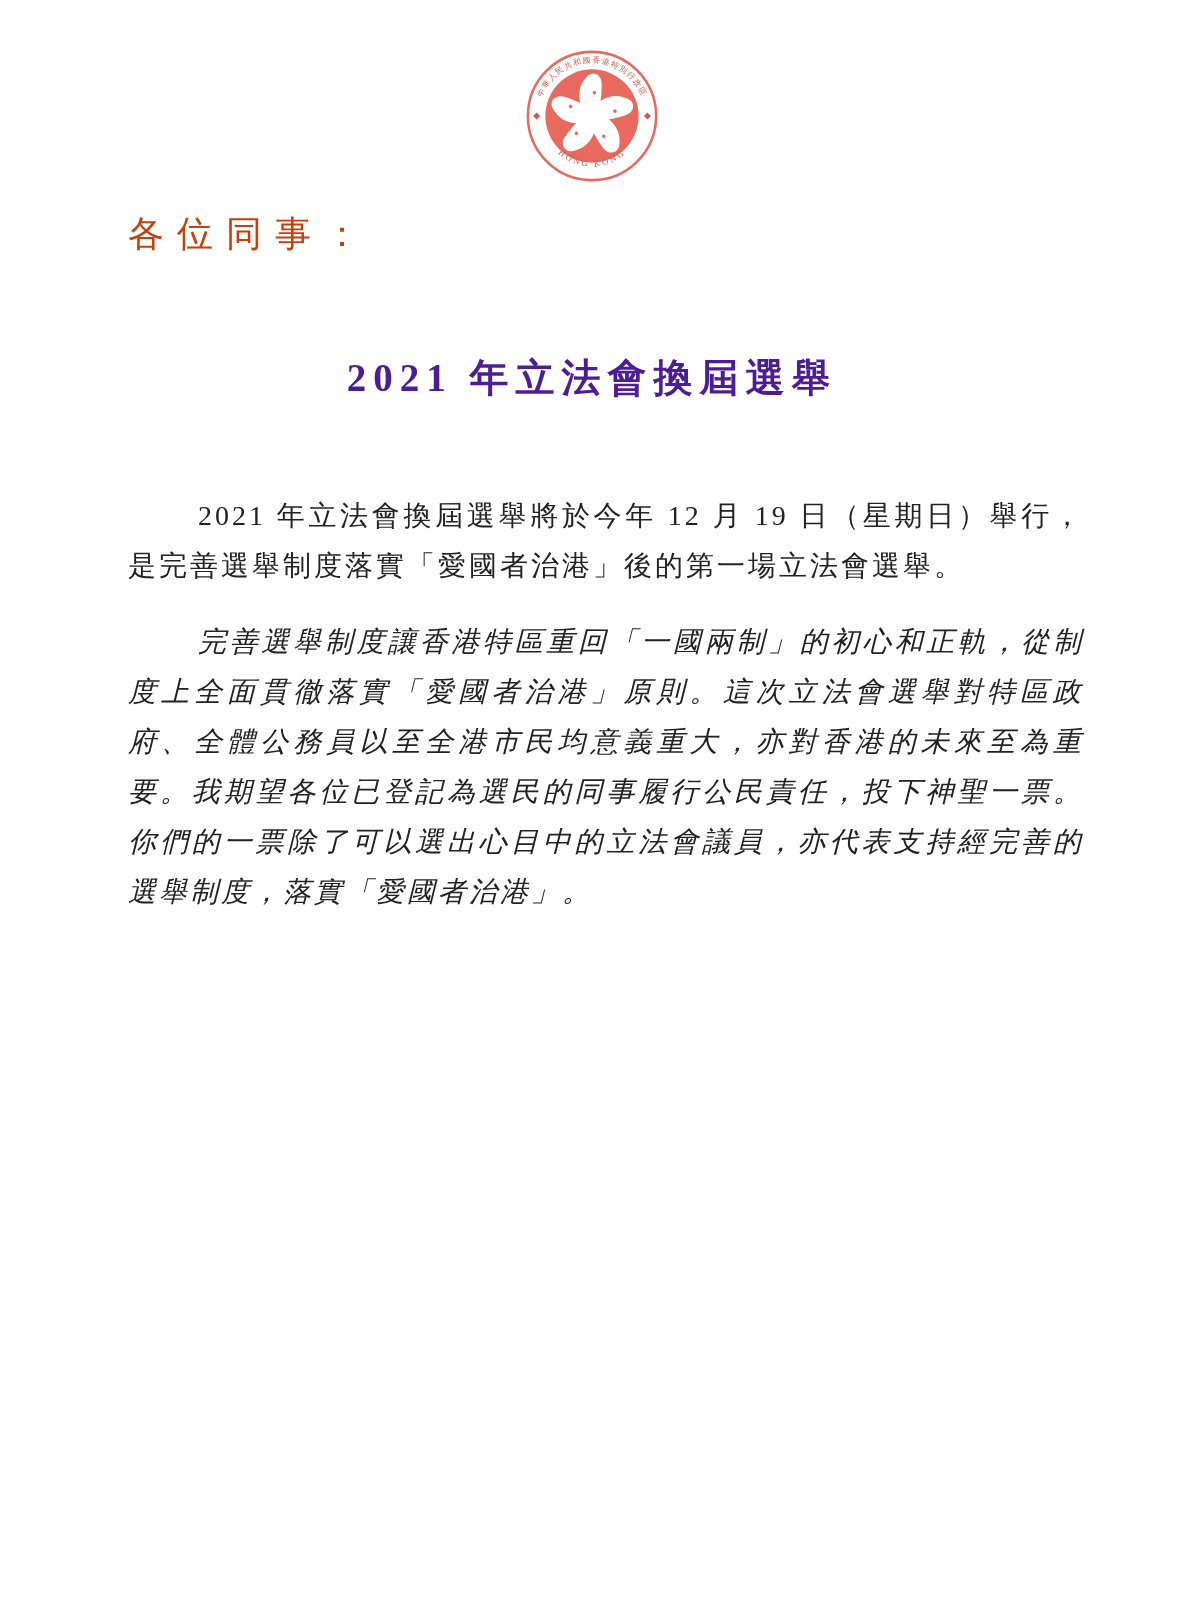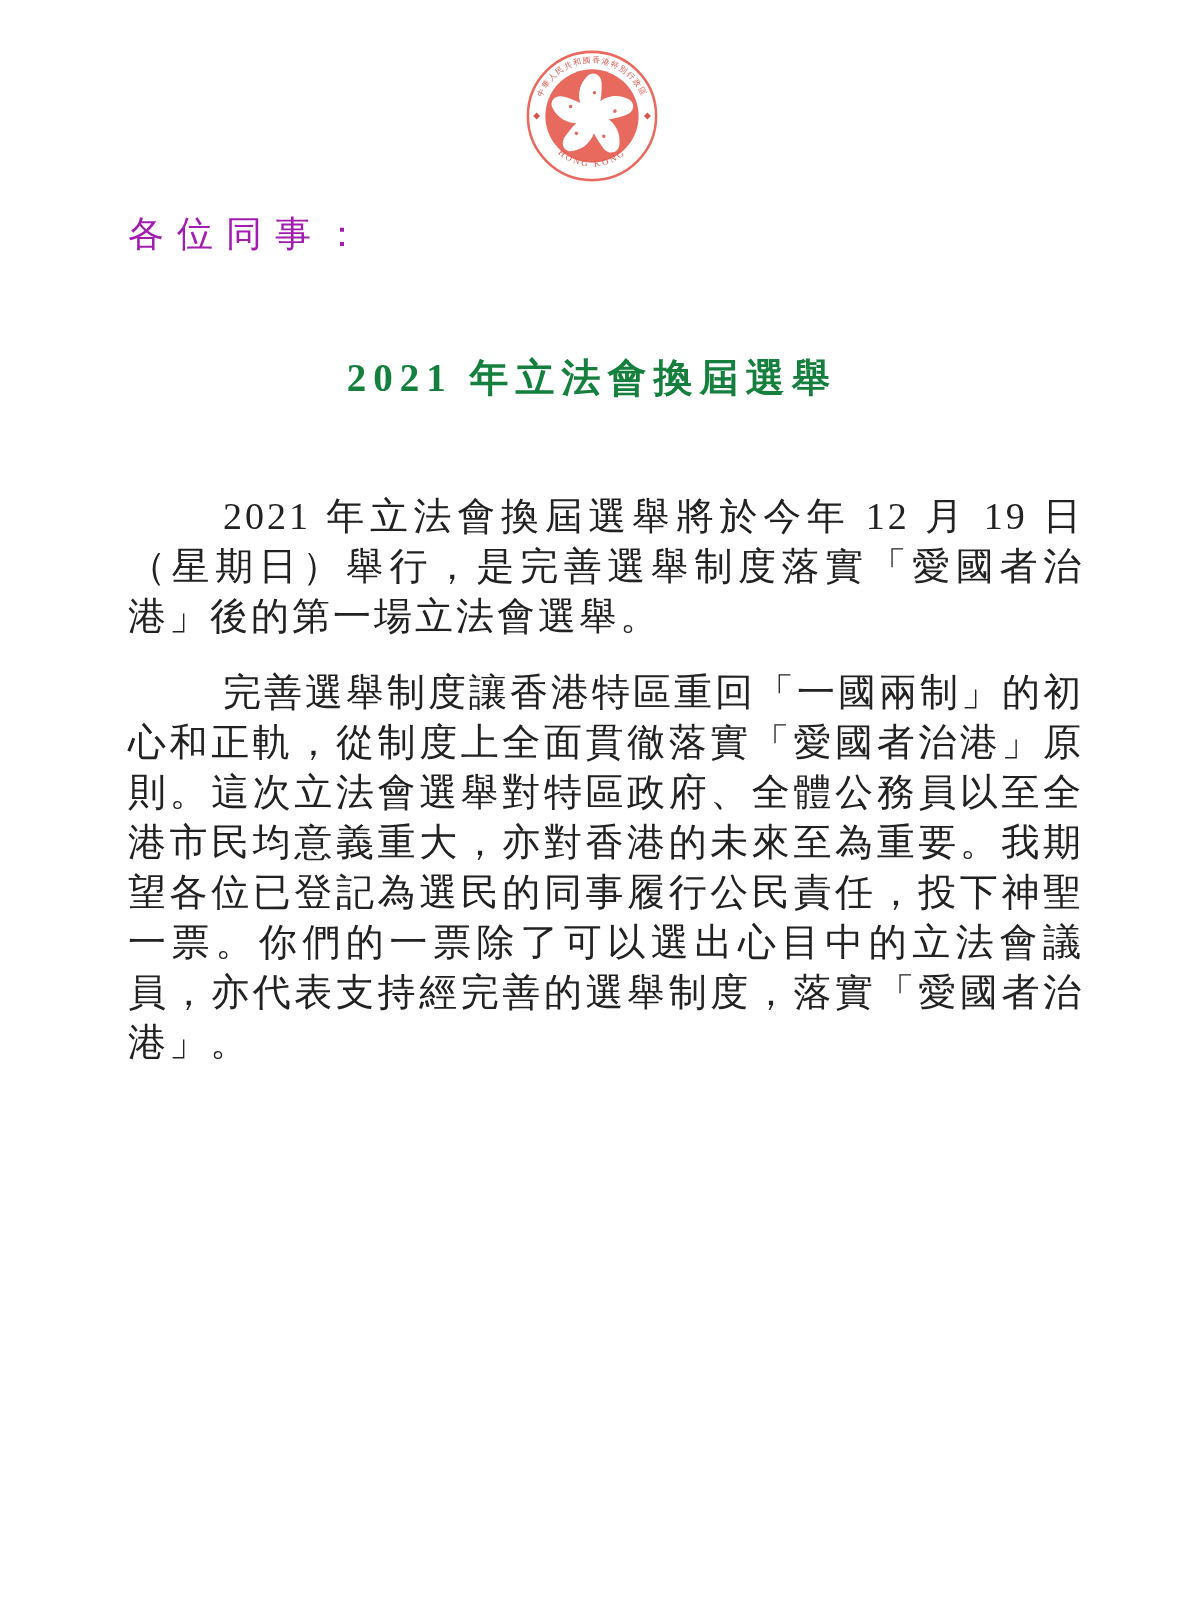--- a/index.html
+++ b/index.html
@@ -24,44 +24,44 @@
   }
   .emblem-wrap svg {
     width: 136px;
     height: 136px;
     display: block;
   }
   .salutation {
     margin: 26px 0 0 128px;
     font-size: 36px;
     letter-spacing: 13px;
-    color: #a21caf;
+    color: #c2410c;
   }
   .letter-title {
     margin: 92px 0 0 0;
     text-align: center;
     font-size: 39px;
     font-weight: bold;
     letter-spacing: 7px;
-    color: #15803d;
+    color: #4c1d95;
   }
   .body-block {
     margin: 86px 100px 0 128px;
   }
   .para {
     margin: 0 0 26px 0;
-    font-size: 38px;
+    font-size: 28px;
     line-height: 50px;
     text-align: justify;
     text-justify: inter-character;
     letter-spacing: 3px;
     text-indent: 2.5em;
     color: #222222;
   }
-  .para:last-child { margin-bottom: 16px; }
+  .para:last-child { margin-bottom: 16px; font-style: italic; }
 </style>
 </head>
 <body>
 
 <div class="page">
 
   <div class="emblem-wrap">
     <svg viewBox="0 0 140 140" aria-hidden="true">
 
       <circle cx="70" cy="70" r="66" fill="#ffffff" stroke="#e8695e" stroke-width="2.6"></circle>

